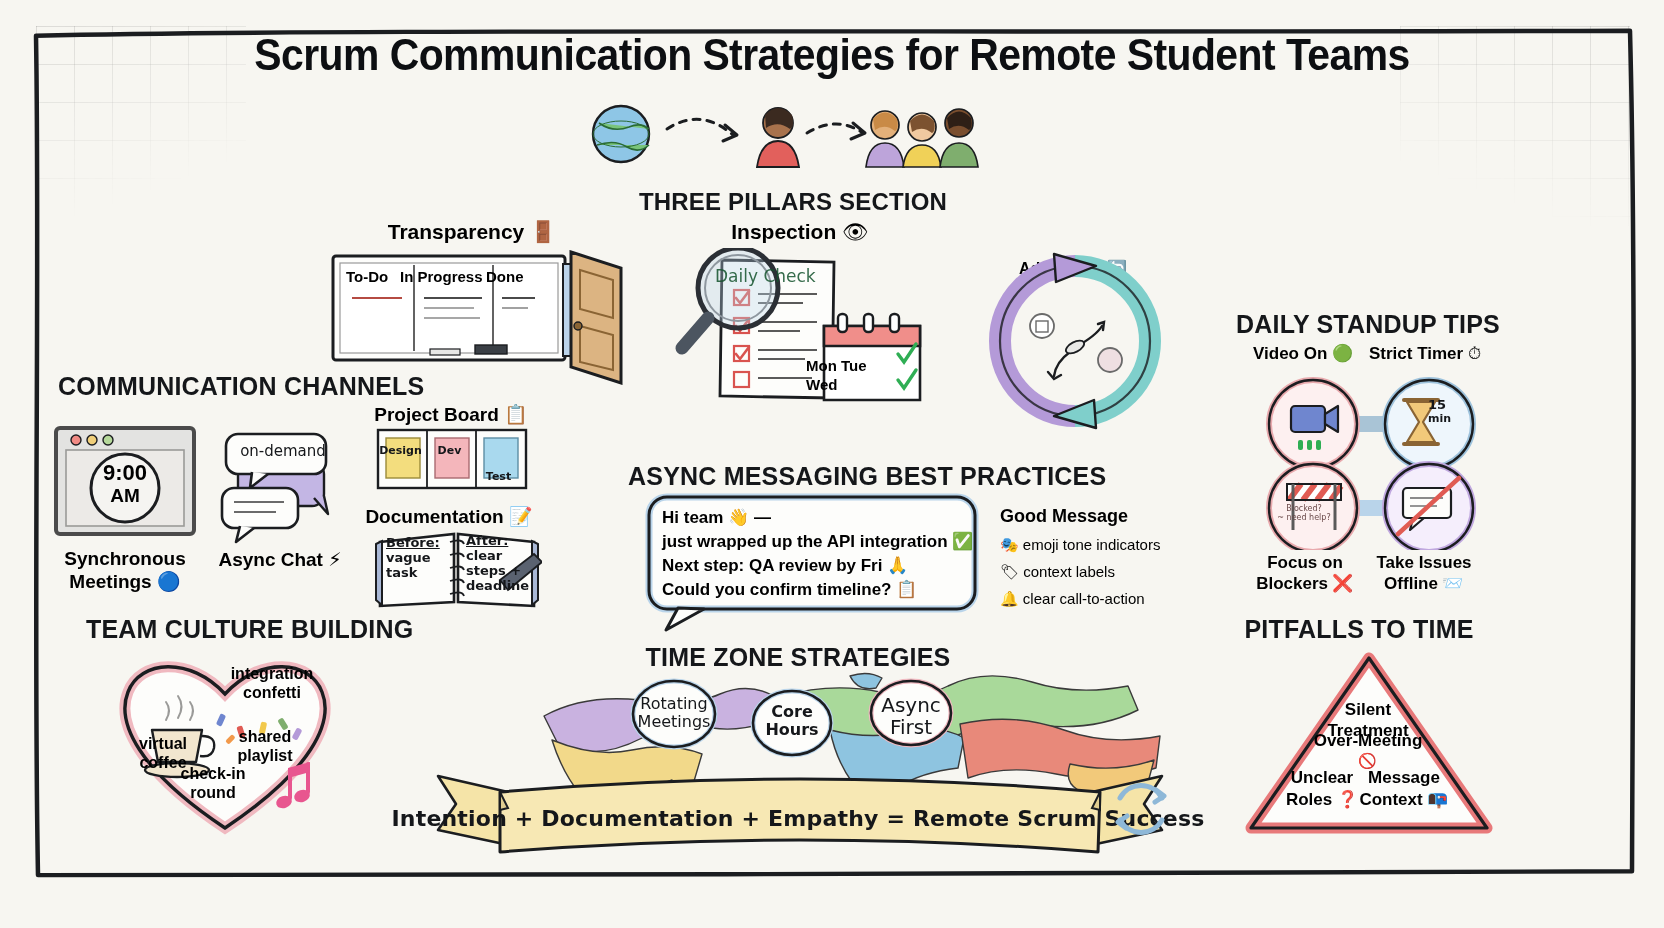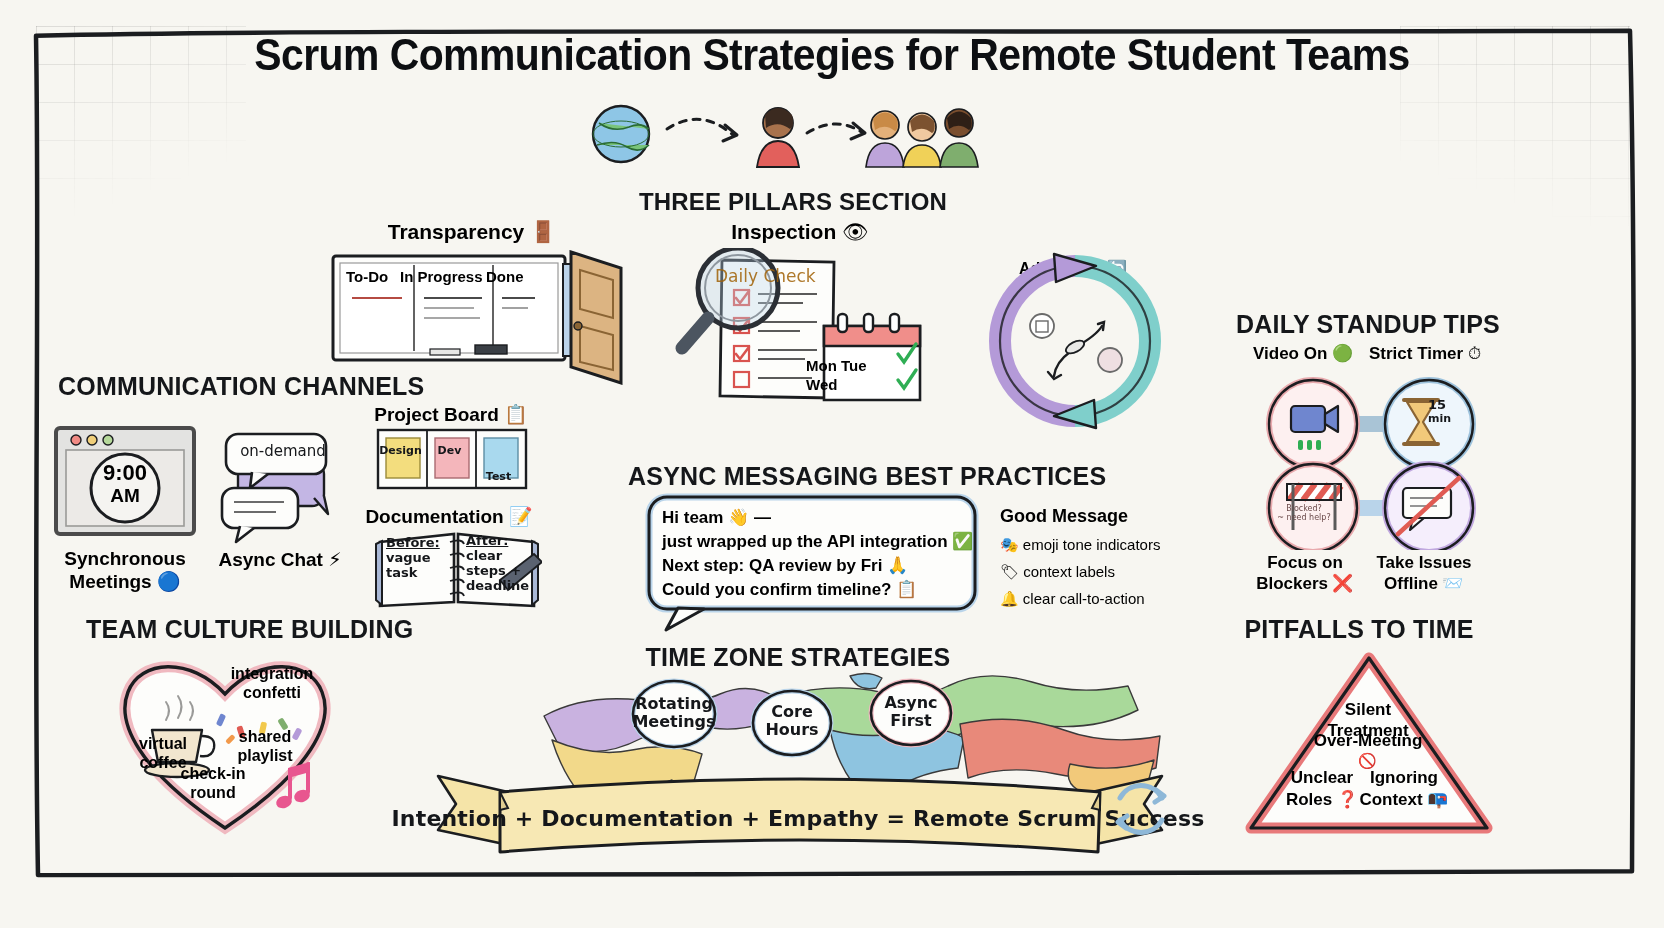--- a/index.html
+++ b/index.html
@@ -183,21 +183,21 @@
         <rect x="166" y="66" width="9" height="18" rx="4"></rect>
         <rect x="192" y="66" width="9" height="18" rx="4"></rect>
         <rect x="218" y="66" width="9" height="18" rx="4"></rect>
       </g>
       <g stroke="#2fae54" stroke-width="3.4" fill="none" stroke-linecap="round">
         <path d="M226 106 l6 8 l12 -18"></path>
           <path d="M226 132 l6 8 l12 -18"></path>
       </g>
     </svg>
   </div>
-  <div style="position:absolute;left:715px;top:266px;font-size:17px;font-weight:500;color:#a16207;opacity:.85;" class="hand">Daily Check</div>
+  <div style="position:absolute;left:715px;top:266px;font-size:17px;font-weight:500;color:#14532d;opacity:.85;" class="hand">Daily Check</div>
   <div style="position:absolute;left:806px;top:356px;font-size:15px;font-weight:bold;line-height:1.28;">
     <span>Mon</span>
     <span>Tue</span><br>
     <span>Wed</span>
   </div>
 
   <div class="ctr" style="left:1073px;top:220px;font-size:16px;font-weight:bold;margin-top:39px;">
     <span>Adaptation</span>
     <span class="em">🔄</span>
   </div>
@@ -489,21 +489,21 @@
       </g>
     </svg>
   </div>
 
   <div style="position:absolute;left:630px;top:678px;width:88px;height:74px;">
     <svg viewBox="0 0 88 74" style="width:100%;height:100%;">
       <ellipse cx="44" cy="36" rx="41" ry="33" fill="#fdfdfb" stroke="#b9d4ea" stroke-width="5"></ellipse>
       <ellipse cx="44" cy="36" rx="41" ry="33" fill="none" stroke="#1b1d20" stroke-width="2.6"></ellipse>
     </svg>
   </div>
-  <div class="ctr hand" style="left:674px;top:695px;font-size:16px;font-weight:bold;line-height:1.12;">
+  <div class="ctr hand" style="left:674px;top:695px;font-size:16px;font-weight:normal;line-height:1.12;">
     <span>Rotating</span><br>
     <span>Meetings</span>
   </div>
 
   <div style="position:absolute;left:750px;top:688px;width:84px;height:72px;">
     <svg viewBox="0 0 84 72" style="width:100%;height:100%;">
       <ellipse cx="42" cy="35" rx="39" ry="32" fill="#fdfdfb" stroke="#b9d4ea" stroke-width="5"></ellipse>
       <ellipse cx="42" cy="35" rx="39" ry="32" fill="none" stroke="#1b1d20" stroke-width="2.6"></ellipse>
     </svg>
   </div>
@@ -511,21 +511,21 @@
     <span>Core</span><br>
     <span>Hours</span>
   </div>
 
   <div style="position:absolute;left:868px;top:678px;width:86px;height:72px;">
     <svg viewBox="0 0 86 72" style="width:100%;height:100%;">
       <ellipse cx="43" cy="35" rx="40" ry="32" fill="#fdfdfb" stroke="#f0b9c0" stroke-width="5"></ellipse>
       <ellipse cx="43" cy="35" rx="40" ry="32" fill="none" stroke="#1b1d20" stroke-width="2.6"></ellipse>
     </svg>
   </div>
-  <div class="ctr hand" style="left:911px;top:694px;font-size:16px;font-weight:bold;line-height:1.12;">
+  <div class="ctr hand" style="left:911px;top:694px;font-size:20px;font-weight:normal;line-height:1.12;">
     <span>Async</span><br>
     <span>First</span>
   </div>
 
   <div style="position:absolute;left:430px;top:748px;width:740px;height:120px;">
     <svg viewBox="0 0 740 120" style="width:100%;height:100%;">
       <path d="M8 28 L78 44 L74 96 L8 82 L26 56 Z" fill="#f5e4a8" stroke="#1b1d20" stroke-width="2.6" stroke-linejoin="round"></path>
       <path d="M732 28 L662 44 L666 96 L732 82 L714 56 Z" fill="#f5e4a8" stroke="#1b1d20" stroke-width="2.6" stroke-linejoin="round"></path>
       <path d="M70 44 q300 -26 600 0 L668 104 q-298 -24 -598 0 Z" fill="#f7e8b4" stroke="#1b1d20" stroke-width="3" stroke-linejoin="round"></path>
       <path d="M70 44 L78 60 L70 62 Z" fill="#e0cd90" stroke="#1b1d20" stroke-width="2"></path>
@@ -557,18 +557,18 @@
   <div class="ctr" style="left:1368px;top:731px;font-size:17px;font-weight:bold;">
     <span>Over-Meeting</span>
   </div>
   <div class="ctr em" style="left:1368px;top:752px;font-size:15px;">🚫</div>
   <div class="ctr" style="left:1322px;top:768px;font-size:17px;font-weight:bold;line-height:1.22;">
     <span>Unclear</span><br>
     <span>Roles</span>
     <span class="em">❓</span>
   </div>
   <div class="ctr" style="left:1404px;top:768px;font-size:17px;font-weight:bold;line-height:1.22;">
-    <span>Ignoring</span><br>
+    <span>Message</span><br>
     <span>Context</span>
     <span class="em">📭</span>
   </div>
 
 </div>
 
 </body></html>

